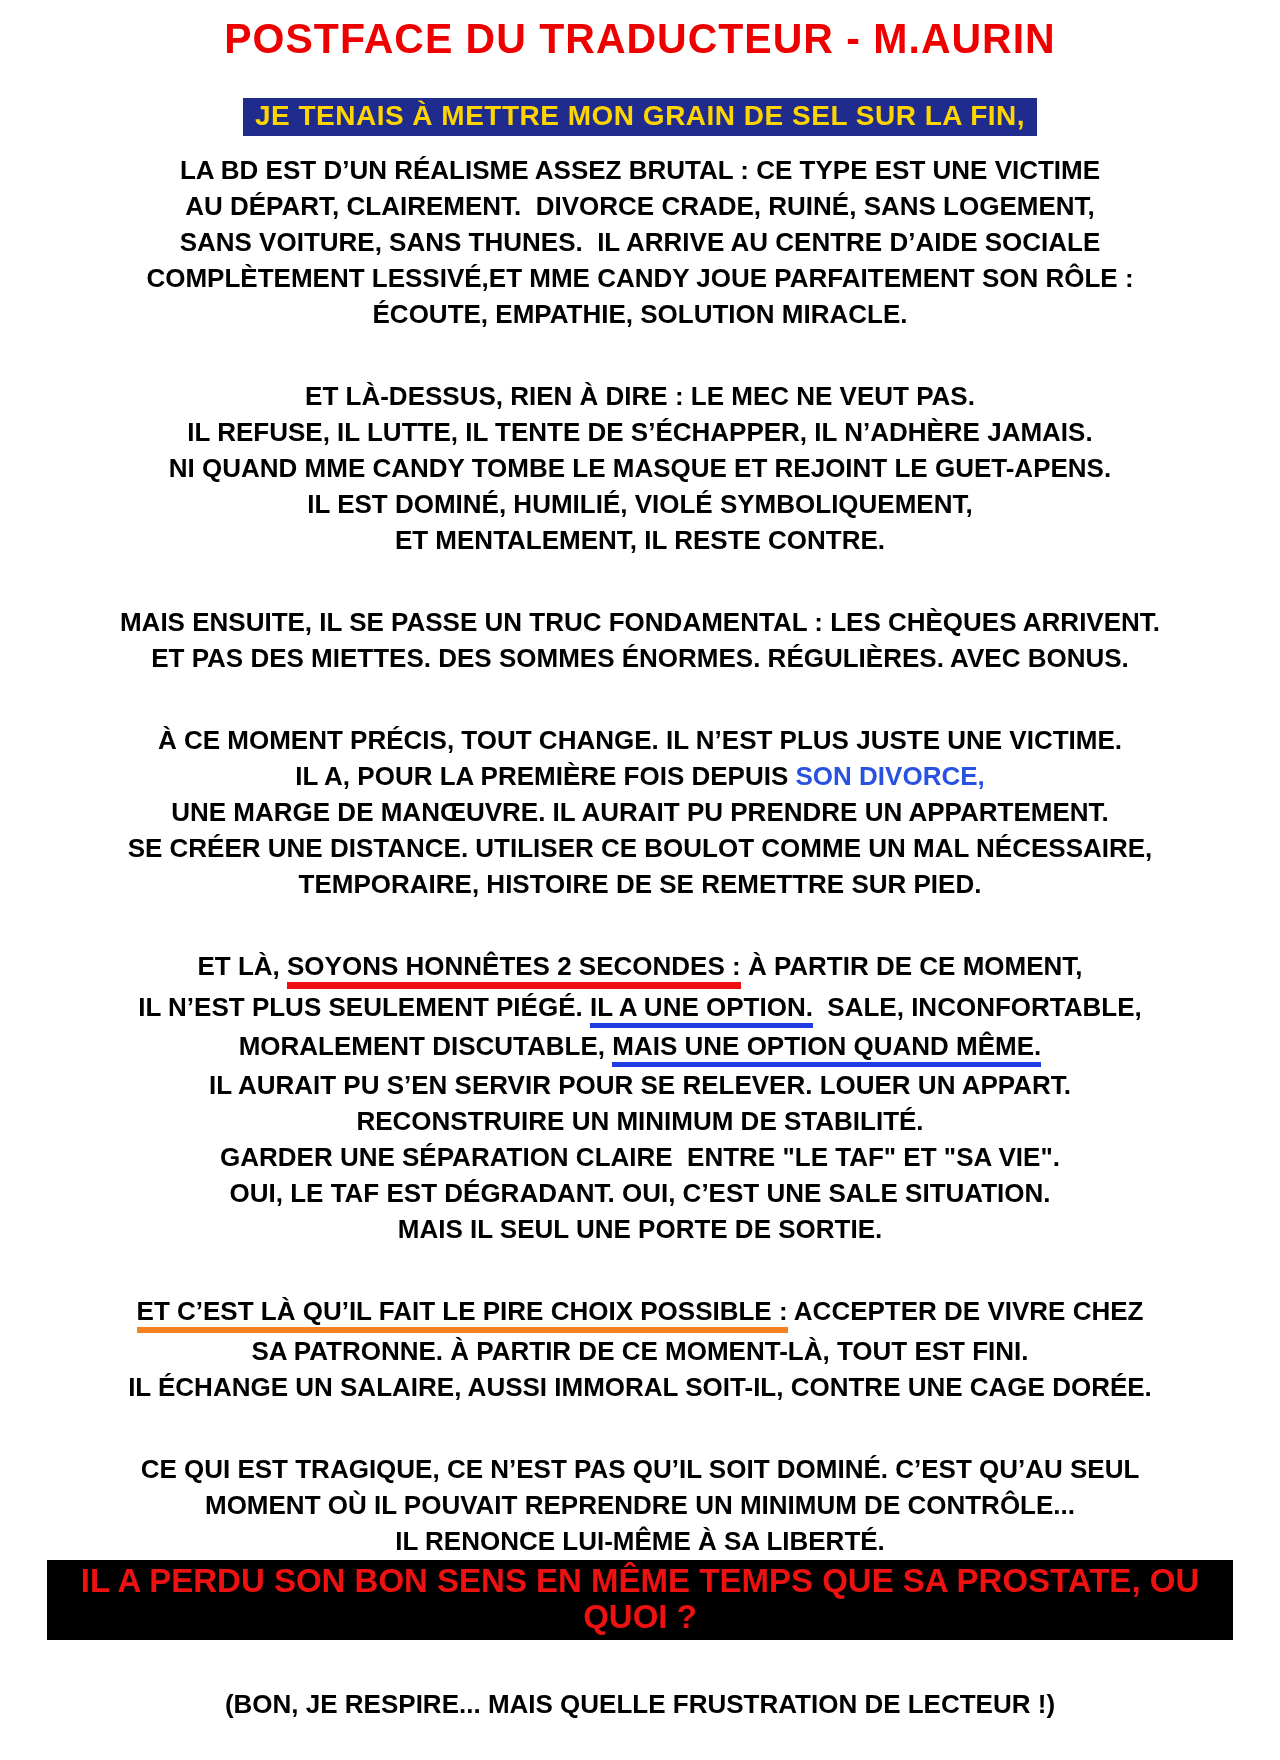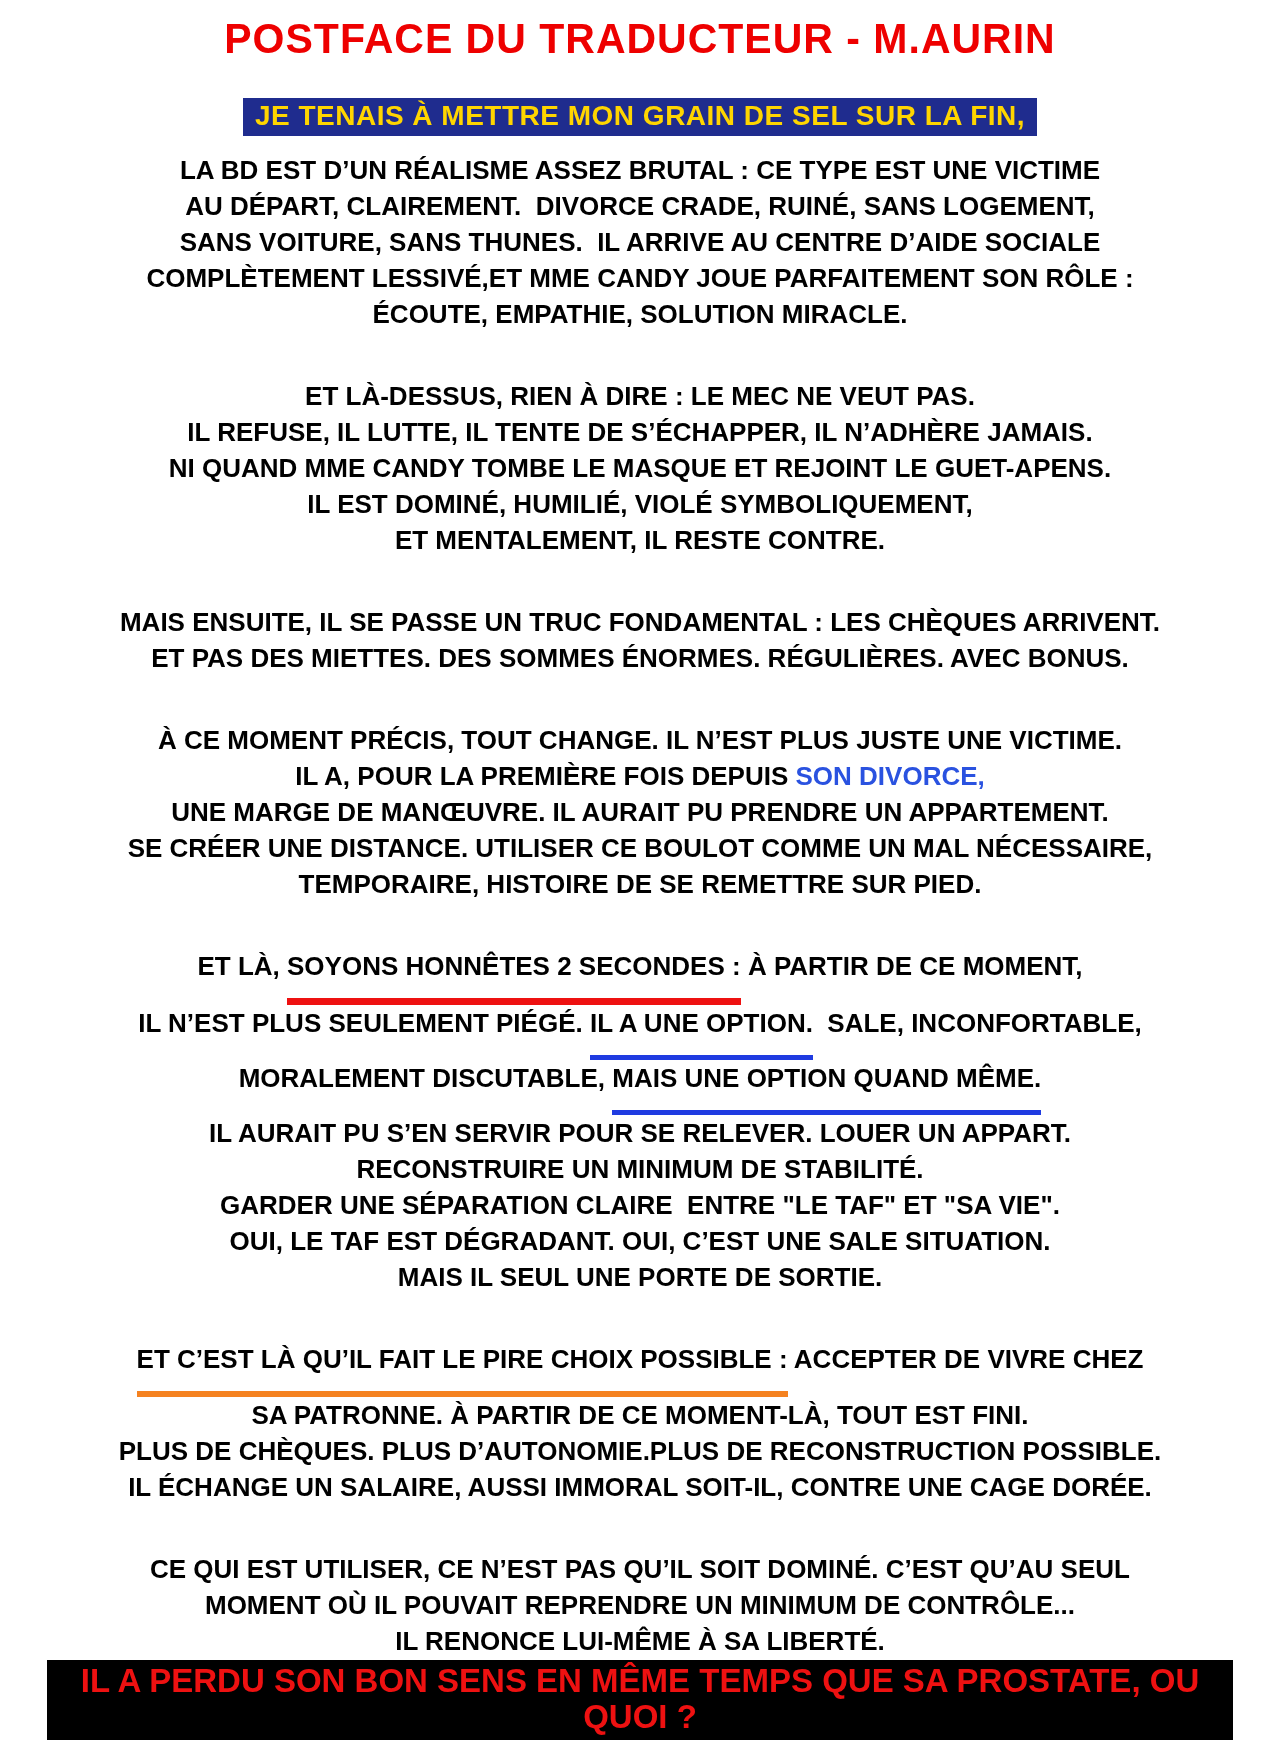--- a/index.html
+++ b/index.html
@@ -53,21 +53,21 @@
   .line {
     white-space: pre-wrap;
   }
   .run { color: inherit; }
   .run.blue { color: var(--inline-blue, #2a52e0); }
   .run.u-red,
   .run.u-blue,
   .run.u-orange {
     display: inline-block;
     line-height: 28px;
-    padding-bottom: 18px;
+    padding-bottom: 2px;
   }
   .run.u-red    { border-bottom: 7px solid var(--underline-red, #ee1111); }
   .run.u-blue   { border-bottom: 5px solid var(--underline-blue, #1f3be1); }
   .run.u-orange { border-bottom: 6px solid var(--underline-orange, #f58220); }
   .line.alert {
     background: var(--alert-bg, #000000);
     color: var(--alert-text, #ee1111);
     width: 1186px;
     margin: 1px auto 0 auto;
     padding: 3px 0 5px 0;
@@ -114,25 +114,24 @@
         <div class="line"><span class="run normal">MORALEMENT DISCUTABLE, </span><span class="run u-blue">MAIS UNE OPTION QUAND MÊME.</span></div>
         <div class="line"><span class="run normal">IL AURAIT PU S’EN SERVIR POUR SE RELEVER. LOUER UN APPART.</span></div>
         <div class="line"><span class="run normal">RECONSTRUIRE UN MINIMUM DE STABILITÉ.</span></div>
         <div class="line"><span class="run normal">GARDER UNE SÉPARATION CLAIRE  ENTRE "LE TAF" ET "SA VIE".</span></div>
         <div class="line"><span class="run normal">OUI, LE TAF EST DÉGRADANT. OUI, C’EST UNE SALE SITUATION.</span></div>
         <div class="line"><span class="run normal">MAIS IL SEUL UNE PORTE DE SORTIE.</span></div>
       </div>
       <div class="para">
         <div class="line"><span class="run u-orange">ET C’EST LÀ QU’IL FAIT LE PIRE CHOIX POSSIBLE :</span><span class="run normal"> ACCEPTER DE VIVRE CHEZ</span></div>
         <div class="line"><span class="run normal">SA PATRONNE. À PARTIR DE CE MOMENT-LÀ, TOUT EST FINI.</span></div>
-        <div class="line"><span class="run normal">PLUS DE CHÈQUES. PLUS D’AUTONOMIE.PLUS DE RECONSTRUCTION POSSIBLE.</span></div>
         <div class="line"><span class="run normal">IL ÉCHANGE UN SALAIRE, AUSSI IMMORAL SOIT-IL, CONTRE UNE CAGE DORÉE.</span></div>
       </div>
       <div class="para">
-        <div class="line"><span class="run normal">CE QUI EST UTILISER, CE N’EST PAS QU’IL SOIT DOMINÉ. C’EST QU’AU SEUL</span></div>
+        <div class="line"><span class="run normal">CE QUI EST TRAGIQUE, CE N’EST PAS QU’IL SOIT DOMINÉ. C’EST QU’AU SEUL</span></div>
         <div class="line"><span class="run normal">MOMENT OÙ IL POUVAIT REPRENDRE UN MINIMUM DE CONTRÔLE...</span></div>
         <div class="line"><span class="run normal">IL RENONCE LUI-MÊME À SA LIBERTÉ.</span></div>
         <div class="line alert"><span class="run normal">IL A PERDU SON BON SENS EN MÊME TEMPS QUE SA PROSTATE, OU QUOI ?</span></div>
       </div>
       <div class="para">
         <div class="line"><span class="run normal">(BON, JE RESPIRE... MAIS QUELLE FRUSTRATION DE LECTEUR !)</span></div>
       </div>
     </div>
 </div>
 

